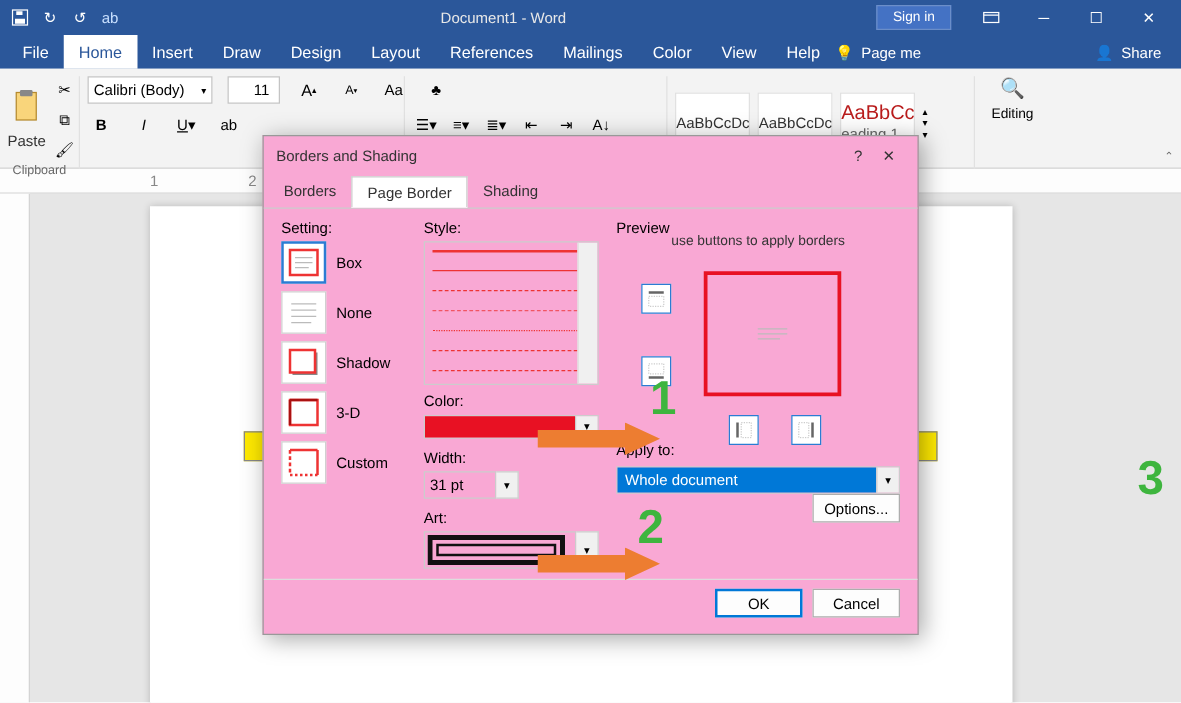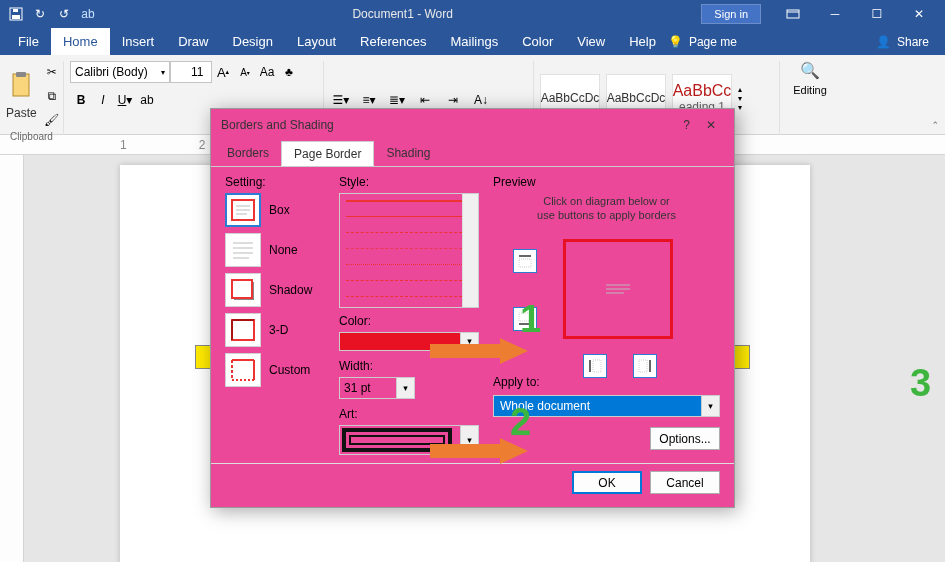--- a/index.html
+++ b/index.html
@@ -15,32 +15,32 @@
 .tab{padding:0 12px;height:27px;line-height:27px;cursor:pointer;font-size:13px}
 .tab.active{background:#fff;color:#2b579a}
 .spacer{flex:1}
 .menubar-right{display:flex;align-items:center;gap:6px;color:#fff;padding-right:10px}
 .ribbon{height:80px;background:#f3f3f3;border-bottom:1px solid #d4d4d4;display:flex;align-items:flex-start;padding-top:6px;position:relative}
 .grp{padding:0 6px;height:74px;border-right:1px solid #e1e1e1;display:flex;flex-direction:column}
 .grp-body{flex:1;display:flex;align-items:center;gap:4px}
 .grp-label{font-size:10px;color:#666;text-align:center;padding-bottom:2px}
 .paste-btn{text-align:center;font-size:11px;color:#333}
 .paste-btn svg{display:block;margin:0 auto 2px}
-.font-row{display:flex;align-items:center;gap:0}
+.font-row{display:flex;align-items:center;gap:12px}
 .font-select{height:22px;border:1px solid #c4c4c4;background:#fff;padding:0 4px;font-size:12px;display:flex;align-items:center;min-width:100px}
 .font-size{height:22px;border:1px solid #c4c4c4;background:#fff;padding:0 20px;width:36px;display:flex;align-items:center}
 .rb-btn{width:22px;height:22px;display:flex;align-items:center;justify-content:center;cursor:pointer}
-.style-box{width:60px;height:48px;border:1px solid #e1e1e1;background:#fff;display:flex;flex-direction:column;align-items:center;justify-content:center;font-size:10px;color:#666;margin-right:2px}
+.style-box{width:60px;height:48px;border:1px solid #e1e1e1;background:#fff;display:flex;flex-direction:column;align-items:flex-start;justify-content:center;font-size:10px;color:#666;margin-right:2px}
 .style-samp{font-size:12px;color:#333}
 .style-samp.big{font-size:16px;color:#b91c1c}
 .ruler{height:20px;background:#fdfdfd;border-bottom:1px solid #d4d4d4;display:flex;align-items:center;padding-left:120px;color:#888;font-size:9px;gap:72px}
 .doc-area{position:relative;background:#e6e6e6;height:407px}
 .v-ruler{position:absolute;left:0;top:0;width:24px;height:100%;background:#fdfdfd;border-right:1px solid #d4d4d4}
 .page{position:absolute;left:120px;top:10px;width:690px;height:500px;background:#fff;box-shadow:0 0 6px rgba(0,0,0,0.2);padding:24px}
-.dialog{position:absolute;left:210px;top:108px;width:525px;height:400px;background:#ec4899;border:1px solid #999;box-shadow:3px 3px 18px rgba(0,0,0,0.35);z-index:10}
+.dialog{position:absolute;left:210px;top:108px;width:525px;height:400px;background:#f9a8d4;border:1px solid #999;box-shadow:3px 3px 18px rgba(0,0,0,0.35);z-index:10}
 .dlg-title{height:32px;display:flex;align-items:center;padding:0 10px;font-size:13px;color:#333}
 .dlg-title .spacer{flex:1}
 .dlg-close{cursor:pointer;padding:4px 8px}
 .dlg-tabs{height:26px;border-bottom:1px solid #ccc;display:flex;padding-left:4px}
 .dlg-tab{padding:0 12px;line-height:25px;font-size:12px;color:#333;cursor:pointer}
 .dlg-tab.active{border:1px solid #ccc;border-bottom:1px solid #fff;background:#fff}
 .dlg-body{display:flex;padding:8px 14px;gap:14px;height:296px}
 .col{display:flex;flex-direction:column}
 .col.setting{width:100px}
 .setting-row{display:flex;align-items:center;gap:8px;margin-bottom:6px;cursor:pointer}
@@ -333,21 +333,20 @@
               <rect x="2" y="2" width="106" height="20" fill="none" stroke="#111" stroke-width="4"></rect>
               <rect x="8" y="8" width="94" height="8" fill="none" stroke="#111" stroke-width="2"></rect>
             </svg>
         </div>
         <div class="dd-arrow" style="border:1px solid #ccc;border-left:none">▾</div>
       </div>
     </div>
 
     <div class="col preview">
       <div class="label">Preview</div>
-      <div class="preview-text">Click on diagram below or</div>
       <div class="preview-text" style="margin-top:-6px">use buttons to apply borders</div>
       <div class="prev-frame">
         <div class="btn-edge" style="left:20px;top:20px">
             <svg width="14" height="14">
               <line x1="1" y1="2" x2="13" y2="2" stroke="#666" stroke-width="2"></line>
               <rect x="1" y="5" width="12" height="8" fill="none" stroke="#ccc" stroke-dasharray="1 1"></rect>
             </svg>
           </div>
         <div class="btn-edge" style="left:20px;top:78px">
             <svg width="14" height="14">
@@ -375,21 +374,21 @@
             </svg>
           </div>
       </div>
       <div class="label" style="margin-top:6px">Apply to:</div>
       <div class="apply-select">
         <div class="sel">
             <span>Whole document</span>
           </div>
         <div class="dd-arrow">▾</div>
       </div>
-      <div style="text-align:right;margin-top:10px">
+      <div style="text-align:right;">
         <button class="btn">Options...</button>
       </div>
     </div>
   </div>
   <div class="dlg-footer">
     <button class="btn primary">OK</button>
     <button class="btn">Cancel</button>
   </div>
 </div>
 

